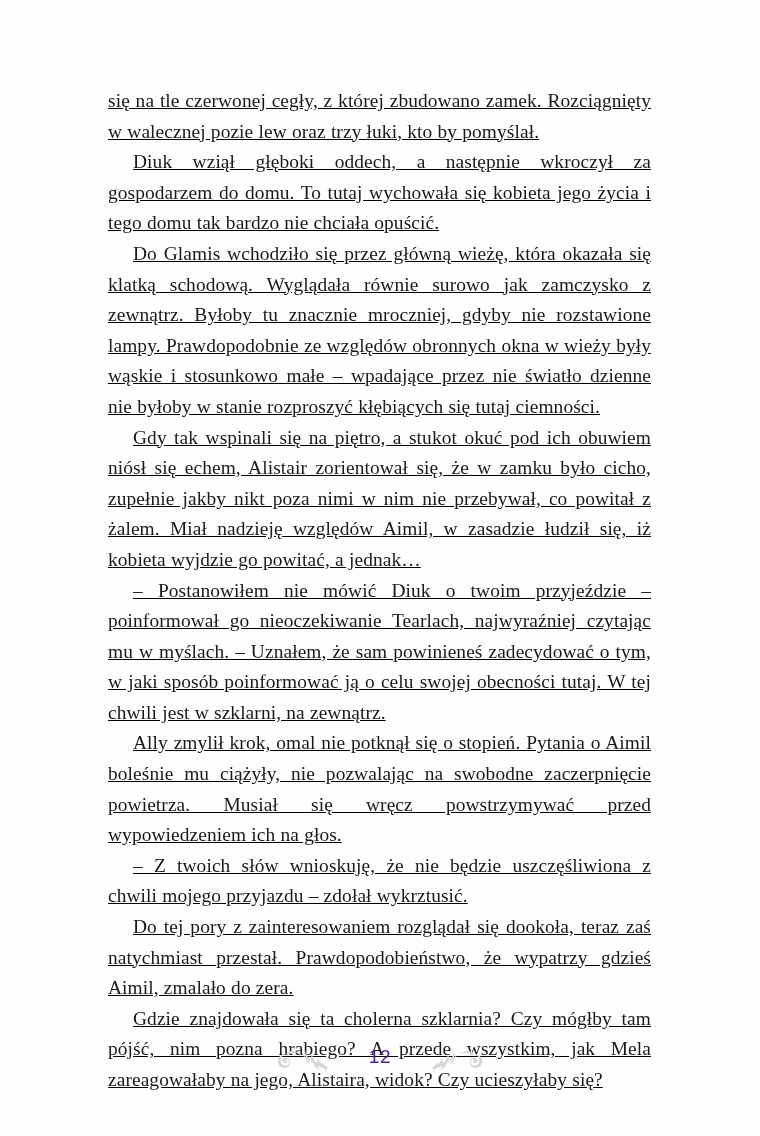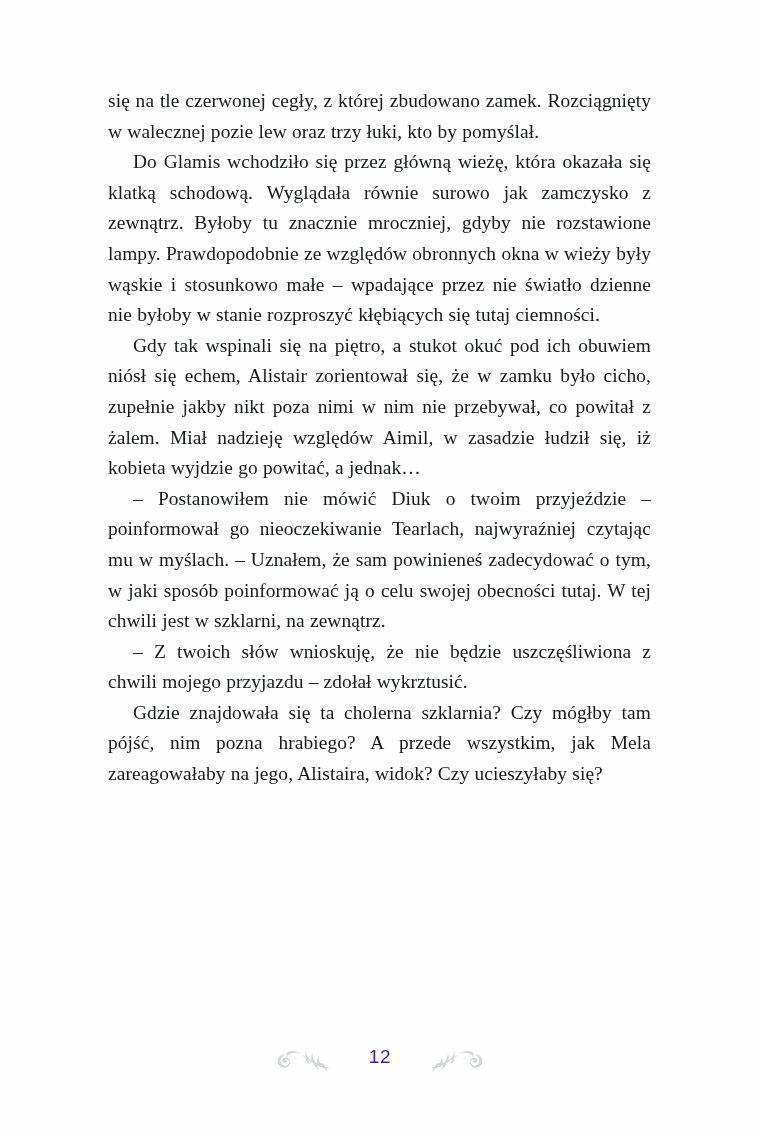--- a/index.html
+++ b/index.html
@@ -18,20 +18,21 @@
     width: 760px;
     height: 1136px;
     background: #fefefe;
     box-sizing: border-box;
   }
   .text-block {
     position: absolute;
     left: 108px;
     top: 86px;
     width: 543px;
+    text-decoration: underline;
   }
   .para {
     margin: 0;
     font-size: 19.4px;
     line-height: 30.6px;
     color: #18191b;
     text-align: justify;
     text-justify: inter-word;
     letter-spacing: 0.005em;
     word-spacing: 0.012em;
@@ -73,24 +74,27 @@
     padding-bottom: 2px;
   }
 </style>
 </head>
 <body>
 
 <div class="page">
 
   <div class="text-block">
     <p class="para cont">się na tle czerwonej cegły, z której zbudowano zamek. Rozciągnięty w walecznej pozie lew oraz trzy łuki, kto by pomyślał.</p>
+    <p class="para indent">Diuk wziął głęboki oddech, a następnie wkroczył za gospodarzem do domu. To tutaj wychowała się kobieta jego życia i tego domu tak bardzo nie chciała opuścić.</p>
     <p class="para indent">Do Glamis wchodziło się przez główną wieżę, która okazała się klatką schodową. Wyglądała równie surowo jak zamczysko z zewnątrz. Byłoby tu znacznie mroczniej, gdyby nie rozstawione lampy. Prawdopodobnie ze względów obronnych okna w wieży były wąskie i stosunkowo małe – wpadające przez nie światło dzienne nie byłoby w stanie rozproszyć kłębiących się tutaj ciemności.</p>
     <p class="para indent">Gdy tak wspinali się na piętro, a stukot okuć pod ich obuwiem niósł się echem, Alistair zorientował się, że w zamku było cicho, zupełnie jakby nikt poza nimi w nim nie przebywał, co powitał z żalem. Miał nadzieję względów Aimil, w zasadzie łudził się, iż kobieta wyjdzie go powitać, a jednak…</p>
     <p class="para indent">– Postanowiłem nie mówić Diuk o twoim przyjeździe – poinformował go nieoczekiwanie Tearlach, najwyraźniej czytając mu w myślach. – Uznałem, że sam powinieneś zadecydować o tym, w jaki sposób poinformować ją o celu swojej obecności tutaj. W tej chwili jest w szklarni, na zewnątrz.</p>
+    <p class="para indent">Ally zmylił krok, omal nie potknął się o stopień. Pytania o Aimil boleśnie mu ciążyły, nie pozwalając na swobodne zaczerpnięcie powietrza. Musiał się wręcz powstrzymywać przed wypowiedzeniem ich na głos.</p>
     <p class="para indent">– Z twoich słów wnioskuję, że nie będzie uszczęśliwiona z chwili mojego przyjazdu – zdołał wykrztusić.</p>
+    <p class="para indent">Do tej pory z zainteresowaniem rozglądał się dookoła, teraz zaś natychmiast przestał. Prawdopodobieństwo, że wypatrzy gdzieś Aimil, zmalało do zera.</p>
     <p class="para indent">Gdzie znajdowała się ta cholerna szklarnia? Czy mógłby tam pójść, nim pozna hrabiego? A przede wszystkim, jak Mela zareagowałaby na jego, Alistaira, widok? Czy ucieszyłaby się?</p>
   </div>
 
   <div class="footer">
 
     <svg class="ornament left" viewBox="0 0 78 34">
       <g fill="#d4d6d8">
         <path d="M8.5 14.2c-2.6 0.6-4.9 2.6-5.6 5.2-0.8 2.9 0.5 6.2 3.1 7.7 2.4 1.4 5.7 1.0 7.6-1.0 1.4-1.5 1.9-3.8 1.2-5.7-0.5-1.4-1.7-2.6-3.2-2.9-1.4-0.3-3.0 0.3-3.7 1.6-0.6 1.1-0.4 2.6 0.5 3.4 0.7 0.7 1.9 0.8 2.7 0.2 0.6-0.4 0.9-1.3 0.6-2.0-0.2-0.5-0.8-0.9-1.3-0.8 0.5-0.7 1.6-0.9 2.4-0.5 1.0 0.5 1.6 1.7 1.5 2.8-0.1 1.5-1.3 2.8-2.7 3.2-1.9 0.5-4.0-0.4-5.1-2.0-1.3-1.9-1.2-4.7 0.2-6.5 1.0-1.3 2.6-2.1 4.2-2.3z"></path>
         <path d="M11.5 13.0c2.1-1.6 4.9-2.2 7.5-1.9 2.8 0.3 5.4 1.6 7.6 3.3 1.9 1.5 3.5 3.3 5.0 5.2-1.1-3.0-1.6-6.3-1.0-9.4 0.3 2.6 1.2 5.1 2.6 7.3 0.9 1.4 2.0 2.7 3.2 3.8-0.4-2.8-0.2-5.7 0.8-8.3 0.0 2.4 0.6 4.8 1.8 6.9 0.8 1.4 1.9 2.7 3.1 3.7-0.2-2.4 0.2-4.8 1.3-6.9 0.0 2.1 0.6 4.2 1.8 5.9 0.9 1.3 2.1 2.4 3.5 3.1 1.9 1.0 4.0 1.5 6.1 1.9-2.3 0.4-4.7 0.5-7.0 0.1-2.0-0.3-4.0-1.0-5.7-2.1 0.4 1.6 1.3 3.1 2.6 4.2-2.0-0.7-3.8-2.0-5.0-3.8-0.6-0.9-1.1-1.9-1.4-2.9-1.8-0.9-3.5-2.1-4.9-3.6 0.1 1.9 0.7 3.7 1.8 5.2-2.0-1.2-3.6-3.1-4.5-5.3-0.4-0.9-0.6-1.9-0.8-2.9-2.0-1.5-4.2-2.7-6.6-3.3-2.3-0.6-4.8-0.6-7.0 0.2-1.7 0.6-3.2 1.6-4.3 2.9z"></path>
         <path d="M47.5 23.0c1.8 1.4 3.2 3.3 4.0 5.4 0.5 1.3 0.8 2.7 0.8 4.1-1.0-1.9-2.3-3.6-3.9-5.0-1.0-0.9-2.1-1.7-3.3-2.3z"></path>

